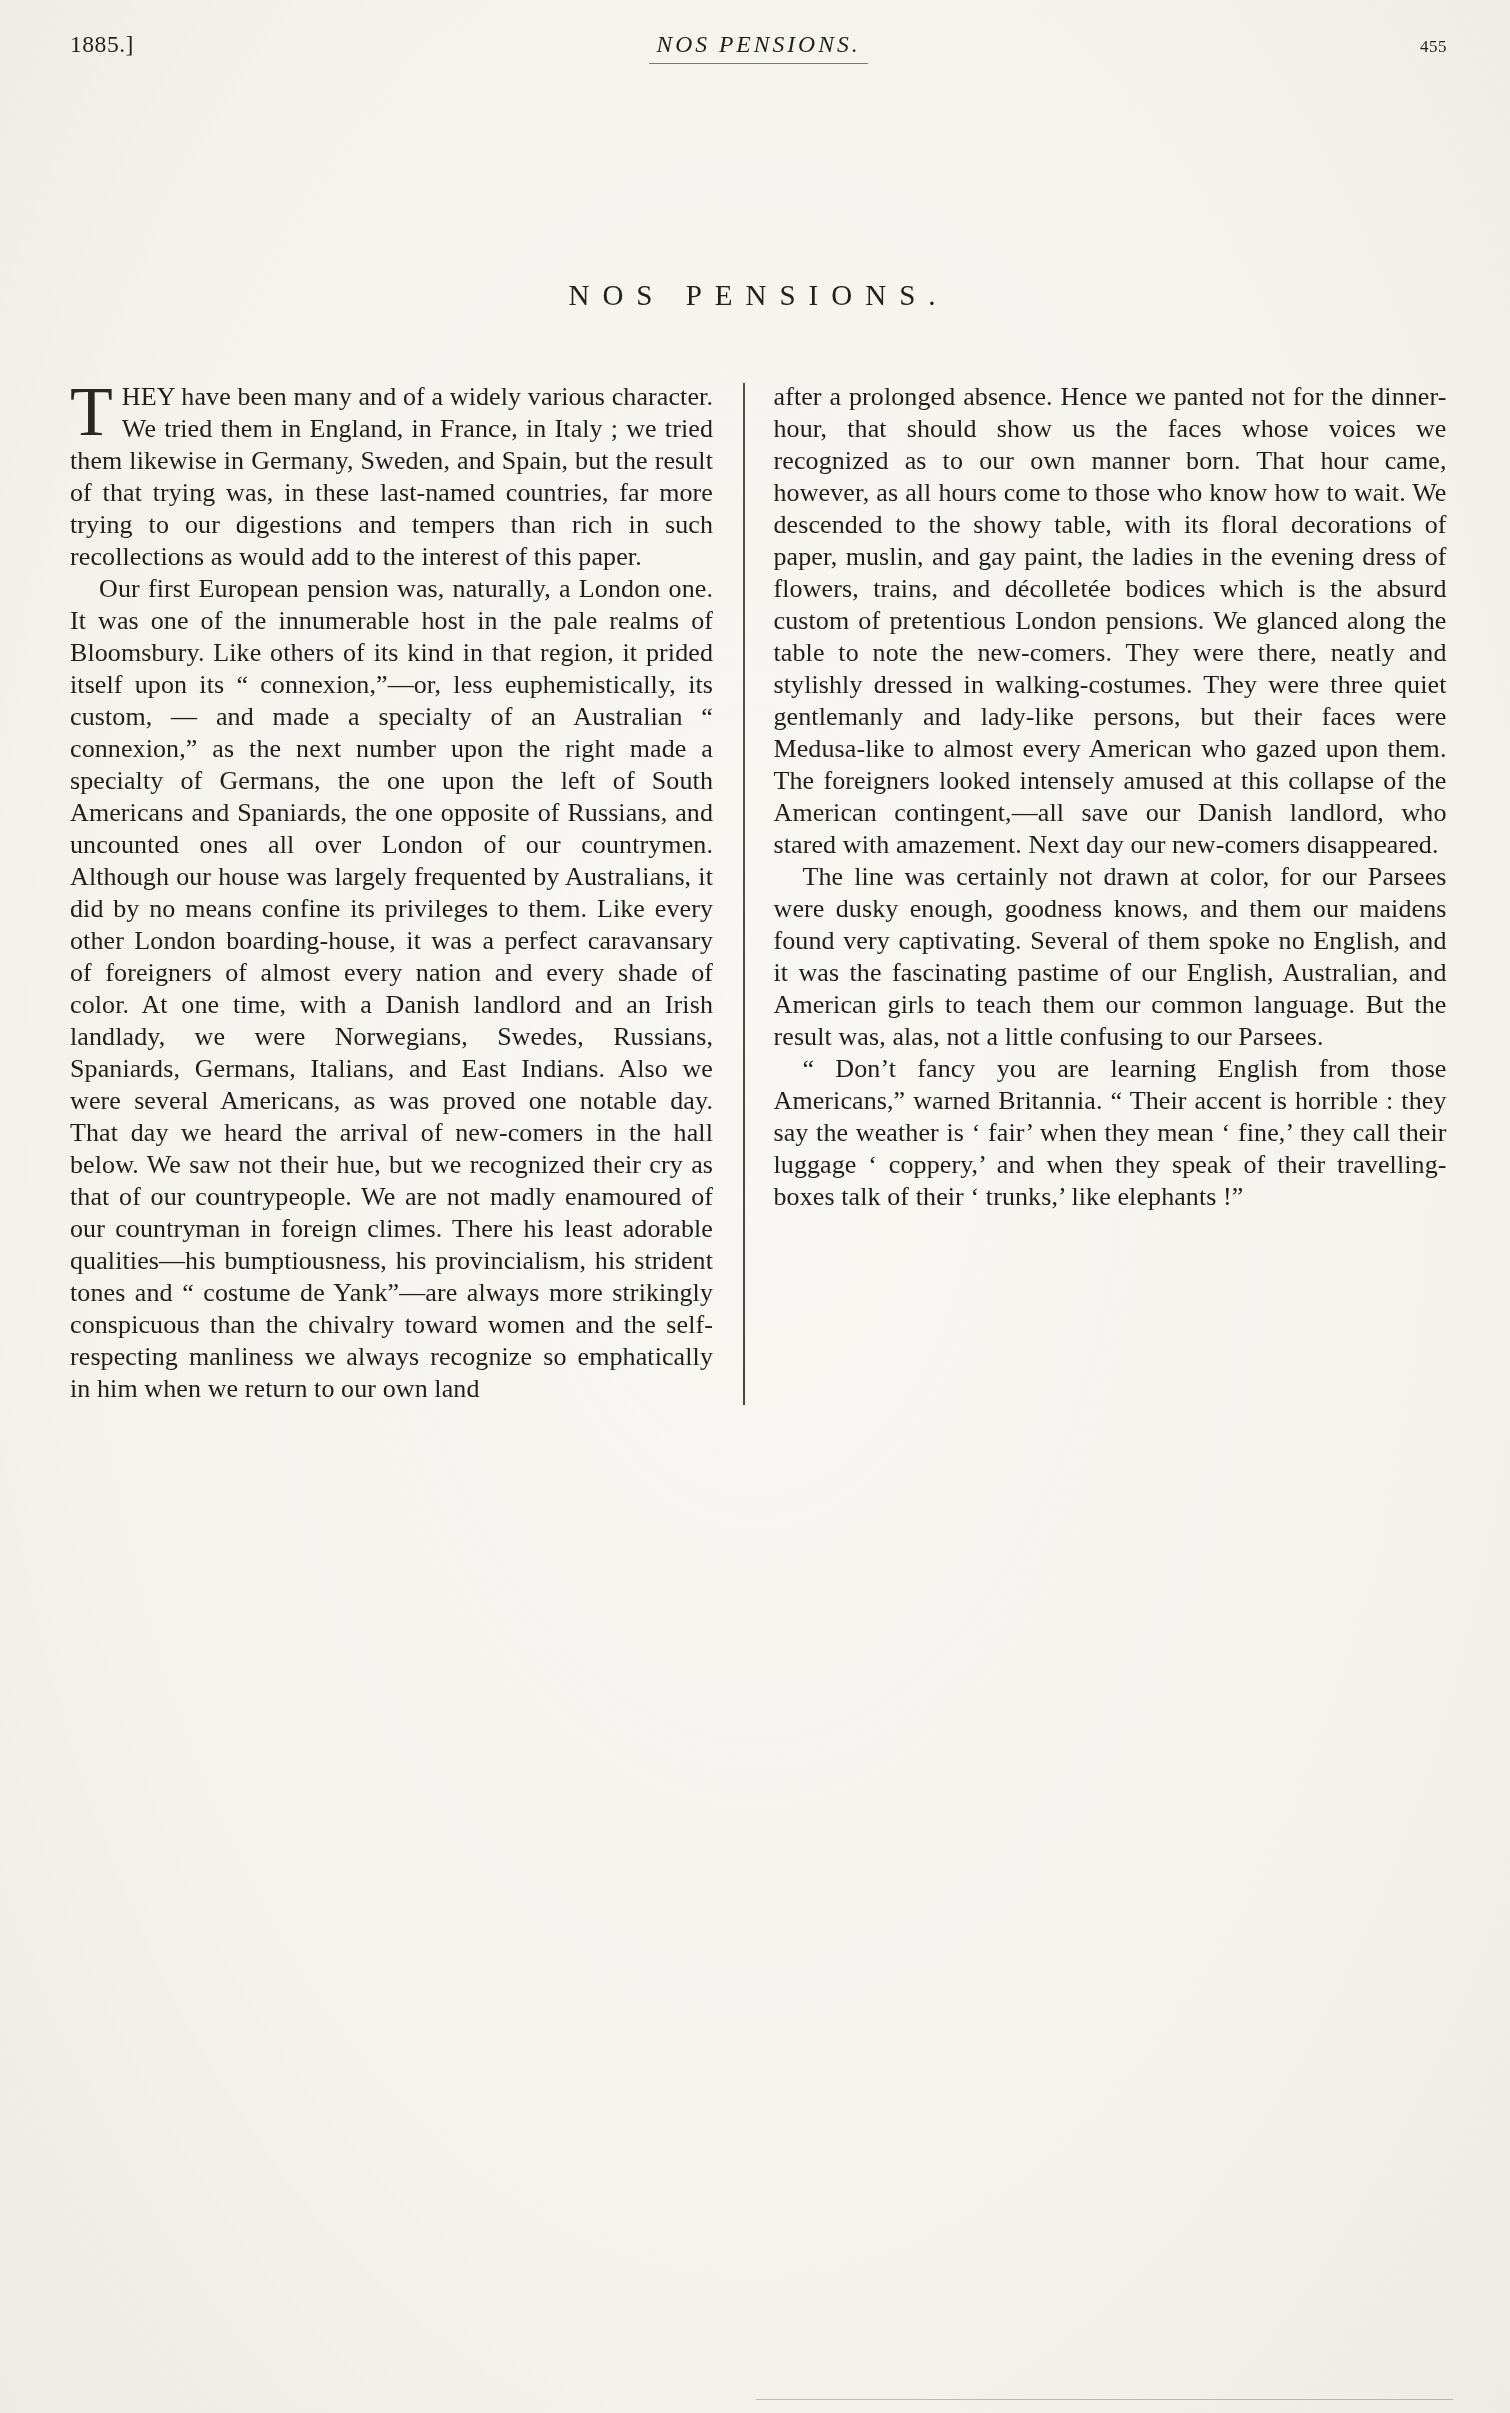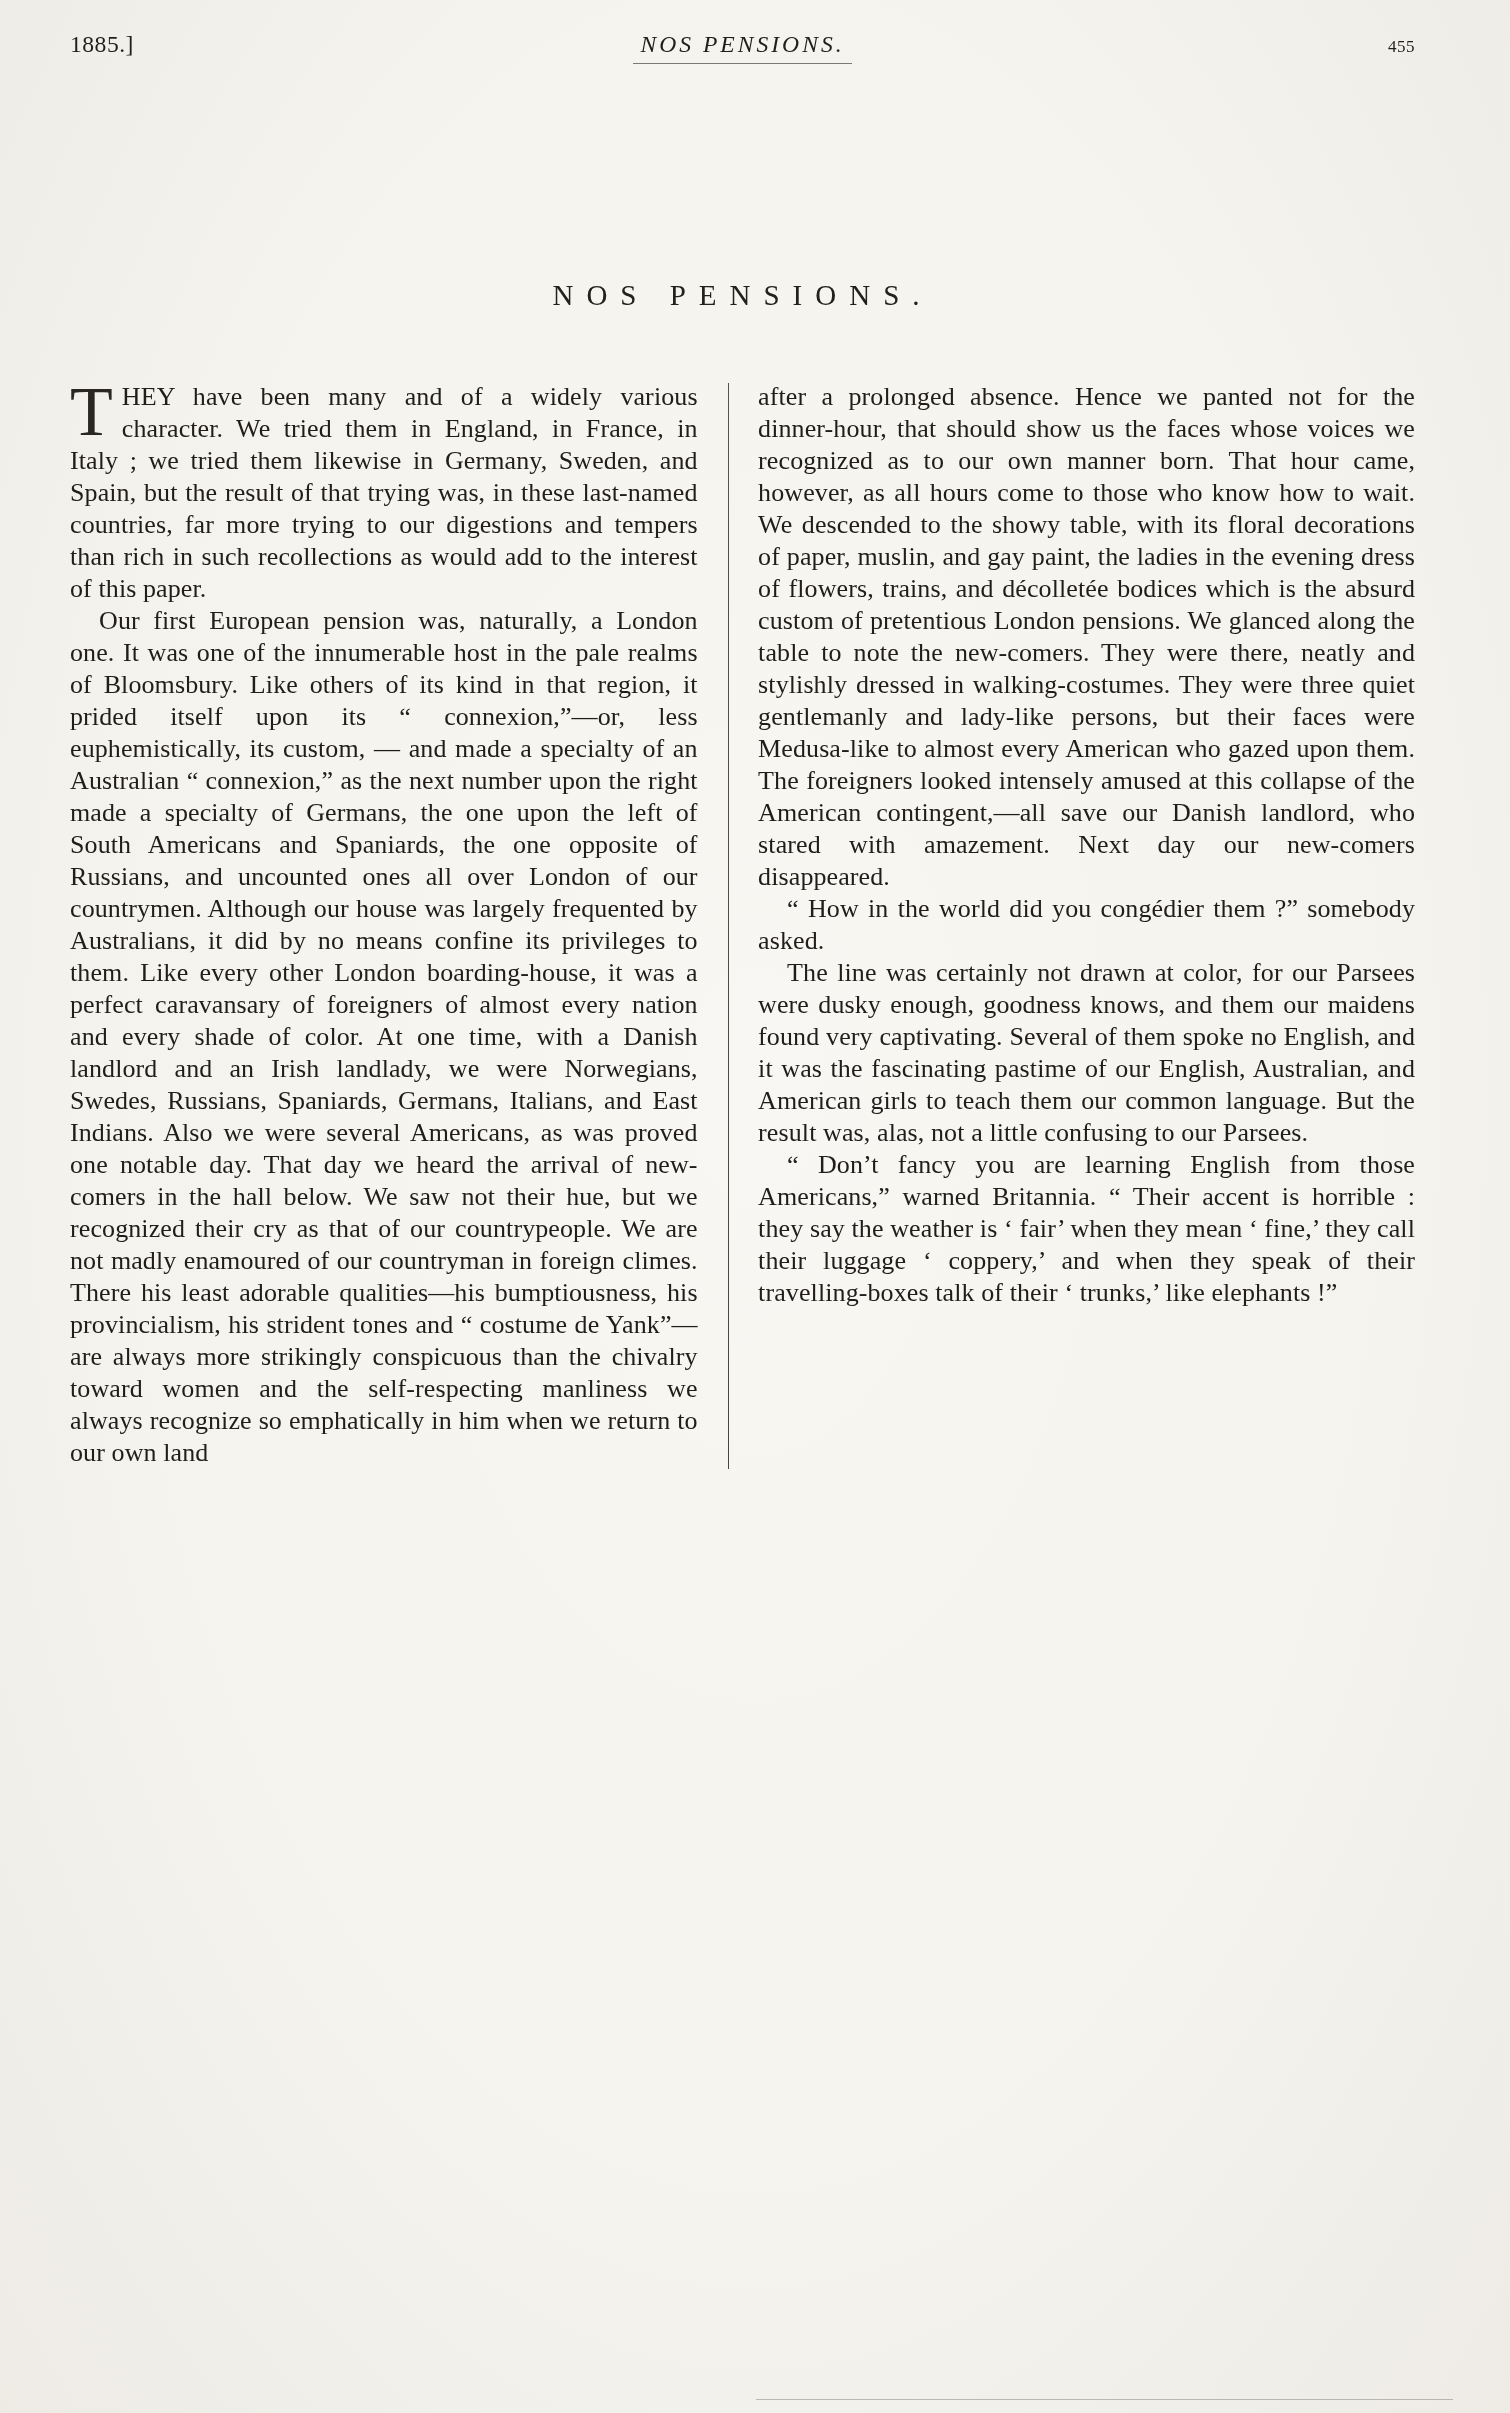--- a/index.html
+++ b/index.html
@@ -11,21 +11,21 @@
     height: 2413px;
     background: radial-gradient(ellipse at 50% 45%, #f8f7f3 0%, #f4f3ee 60%, #edebe4 100%);
     font-family: "Liberation Serif", "DejaVu Serif", serif;
     color: #201d1a;
     position: relative;
     overflow: hidden;
   }
   .page {
     position: absolute;
     inset: 0;
-    padding: 31px 96px 0 70px;
+    padding: 31px 64px 0 70px;
     box-sizing: border-box;
   }
   .running-head {
     display: flex;
     justify-content: space-between;
     align-items: baseline;
     font-size: 23.6px;
   }
   .rh-side {
     width: 131px;
@@ -107,21 +107,20 @@
   <h1 class="article-title">NOS PENSIONS.</h1>
 
   <div class="columns">
     <div class="col col-left">
         <p class="para"><span class="dropcap">T</span><span>HEY have been many and of a widely various character. We tried them in England, in France, in Italy ; we tried them likewise in Germany, Sweden, and Spain, but the result of that trying was, in these last-named countries, far more trying to our digestions and tempers than rich in such recollections as would add to the interest of this paper.</span></p>
         <p class="para indent"><span>Our first European </span><span class="italic">pension</span><span> was, naturally, a London one.  It was one of the innumerable host in the pale realms of Bloomsbury.  Like others of its kind in that region, it prided itself upon its “ connexion,”—or, less euphemistically, its </span><span class="italic">custom</span><span>, — and made a specialty of an Australian “ connexion,” as the next number upon the right made a specialty of Germans, the one upon the left of South Americans and Spaniards, the one opposite of Russians, and uncounted ones all over London of our countrymen.  Although our house was largely frequented by Australians, it did by no means confine its privileges to them.  Like every other London boarding-house, it was a perfect caravansary of foreigners of almost every nation and every shade of color.  At one time, with a Danish landlord and an Irish landlady, we were Norwegians, Swedes, Russians, Spaniards, Germans, Italians, and East Indians.  Also we were several Americans, as was proved one notable day.  That day we heard the arrival of new-comers in the hall below.  We saw not their hue, but we recognized their cry as that of our countrypeople.  We are not madly enamoured of our countryman in foreign climes.  There his least adorable qualities—his bumptiousness, his provincialism, his strident tones and “ </span><span class="italic">costume de Yank</span><span>”—are always more strikingly conspicuous than the chivalry toward women and the self-respecting manliness we always recognize so emphatically in him when we return to our own land</span></p>
       </div>
     <div class="divider"></div>
     <div class="col col-right">
         <p class="para"><span>after a prolonged absence.  Hence we panted not for the dinner-hour, that should show us the faces whose voices we recognized as to our own manner born.  That hour came, however, as all hours come to those who know how to wait.  We descended to the showy table, with its floral decorations of paper, muslin, and gay paint, the ladies in the evening dress of flowers, trains, and </span><span class="italic">décolletée</span><span> bodices which is the absurd custom of pretentious London </span><span class="italic">pensions</span><span>.  We glanced along the table to note the new-comers.  They were there, neatly and stylishly dressed in walking-costumes. They were three quiet gentlemanly and lady-like persons, but their faces were Medusa-like to almost every American who gazed upon them.  The foreigners looked intensely amused at this collapse of the American contingent,—all save our Danish landlord, who stared with amazement.  Next day our new-comers disappeared.</span></p>
-        <p class="para indent"><span>“ How in the world did you </span><span class="italic">congédier</span><span> them ?” somebody asked.</span></p>
         <p class="para indent"><span>The line was certainly not drawn at color, for our Parsees were dusky enough, goodness knows, and them our maidens found very captivating.  Several of them spoke no English, and it was the fascinating pastime of our English, Australian, and American girls to teach them our common language.  But the result was, alas, not a little confusing to our Parsees.</span></p>
         <p class="para indent"><span>“ Don’t fancy you are learning English from those Americans,” warned Britannia.  “ Their accent is horrible : they say the weather is ‘ fair’ when they mean ‘ fine,’ they call their luggage ‘ coppery,’ and when they speak of their travelling-boxes talk of their ‘ trunks,’ like elephants !”</span></p>
       </div>
   </div>
 
   <div class="scan-edge-line"></div>
 
 </div>
 
 

